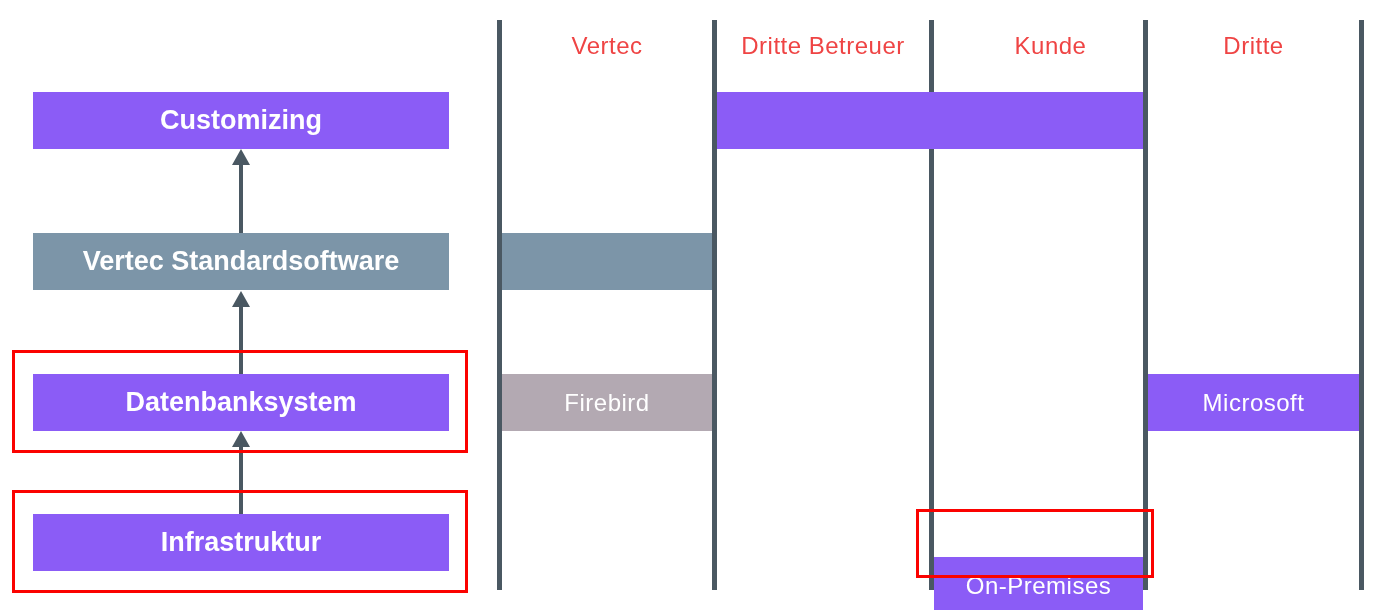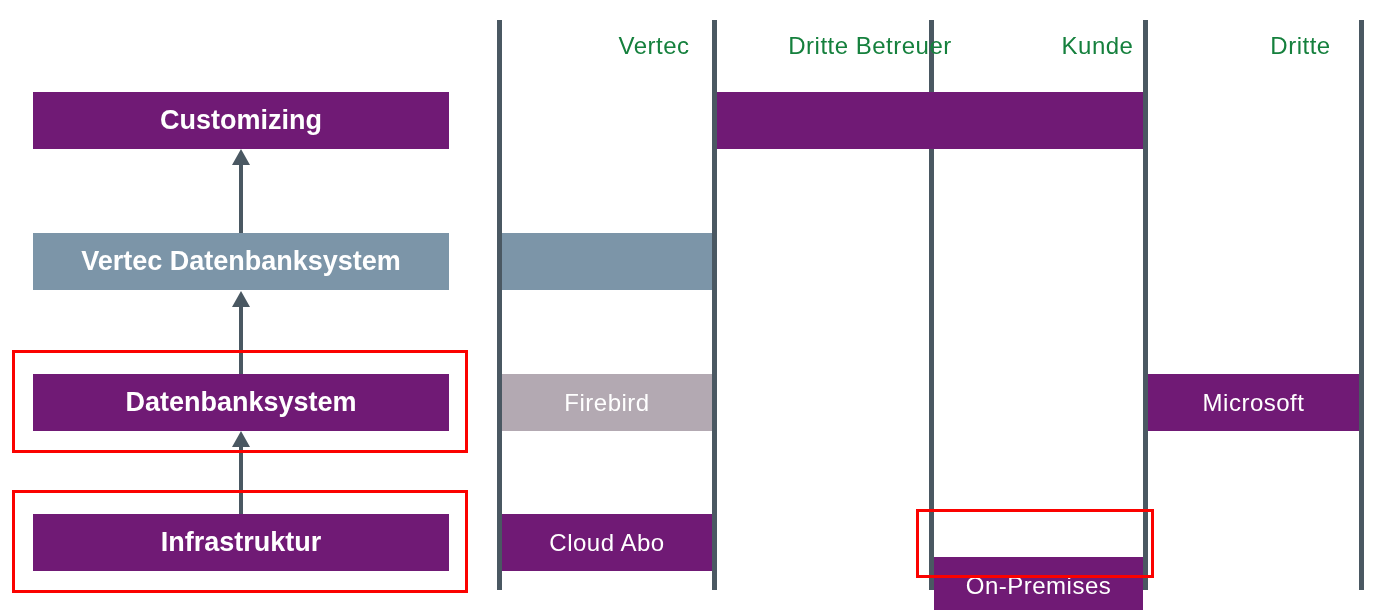--- a/index.html
+++ b/index.html
@@ -11,37 +11,36 @@
     overflow:hidden;
   }
   
   .vline{position:absolute;top:20px;height:570px;width:5px;background:#4a5862;z-index:1;}
   .vl1{left:497px;} .vl2{left:712px;} .vl3{left:929px;} .vl4{left:1143px;} .vl5{left:1359px;}
 
   
   .col-header{
     position:absolute;top:28px;height:36px;
     display:flex;align-items:center;justify-content:center;
-    font-size:24px;font-weight:300;color:#15803d;letter-spacing:0.5px;
+    font-size:24px;font-weight:300;color:#ef4444;letter-spacing:0.5px;
     z-index:2;
-    padding-left:47px;
   }
   .ch1{left:502px;width:210px;}
   .ch2{left:717px;width:212px;}
   .ch3{left:934px;width:233px;}
   .ch4{left:1148px;width:211px;}
 
   
   .box{
     position:absolute;left:33px;width:416px;height:57px;
     display:flex;align-items:center;justify-content:center;
     color:#ffffff;font-weight:bold;font-size:27px;
     z-index:3;
   }
-  .purple{background:#701a75;}
+  .purple{background:#8b5cf6;}
   .blue{background:#7c95a8;}
   .lightblue{background:#aabdca;}
   .mauve{background:#b3a9b2;}
   .box-1{top:92px;}
   .box-2{top:233px;}
   .box-3{top:374px;}
   .box-4{top:514px;}
 
   
   .arrow{position:absolute;z-index:2;}
@@ -92,41 +91,40 @@
   <div class="vline vl3"></div>
   <div class="vline vl4"></div>
   <div class="vline vl5"></div>
 
   <div class="col-header ch1">Vertec</div>
   <div class="col-header ch2">Dritte Betreuer</div>
   <div class="col-header ch3">Kunde</div>
   <div class="col-header ch4">Dritte</div>
 
   <div class="box box-1 purple">Customizing</div>
-  <div class="box box-2 blue">Vertec Datenbanksystem</div>
+  <div class="box box-2 blue">Vertec Standardsoftware</div>
   <div class="box box-3 purple">Datenbanksystem</div>
   <div class="box box-4 purple">Infrastruktur</div>
 
   <div class="arrow">
     <div class="arrow-head head-1"></div>
     <div class="arrow-shaft shaft-1"></div>
   </div>
   <div class="arrow">
     <div class="arrow-head head-2"></div>
     <div class="arrow-shaft shaft-2"></div>
   </div>
   <div class="arrow">
     <div class="arrow-head head-3"></div>
     <div class="arrow-shaft shaft-3"></div>
   </div>
 
   <div class="bar bar-customizing purple"></div>
   <div class="bar bar-std-vertec blue"></div>
   <div class="bar bar-firebird mauve">Firebird</div>
   <div class="bar bar-microsoft purple">Microsoft</div>
-  <div class="bar bar-cloudabo purple">Cloud Abo</div>
   <div class="bar bar-onpremises purple">On-Premises</div>
 
   <div class="red-frame rf-datenbank"></div>
   <div class="red-frame rf-infrastruktur"></div>
   <div class="red-frame rf-onpremises"></div>
 
 </div>
 
 </body></html>

